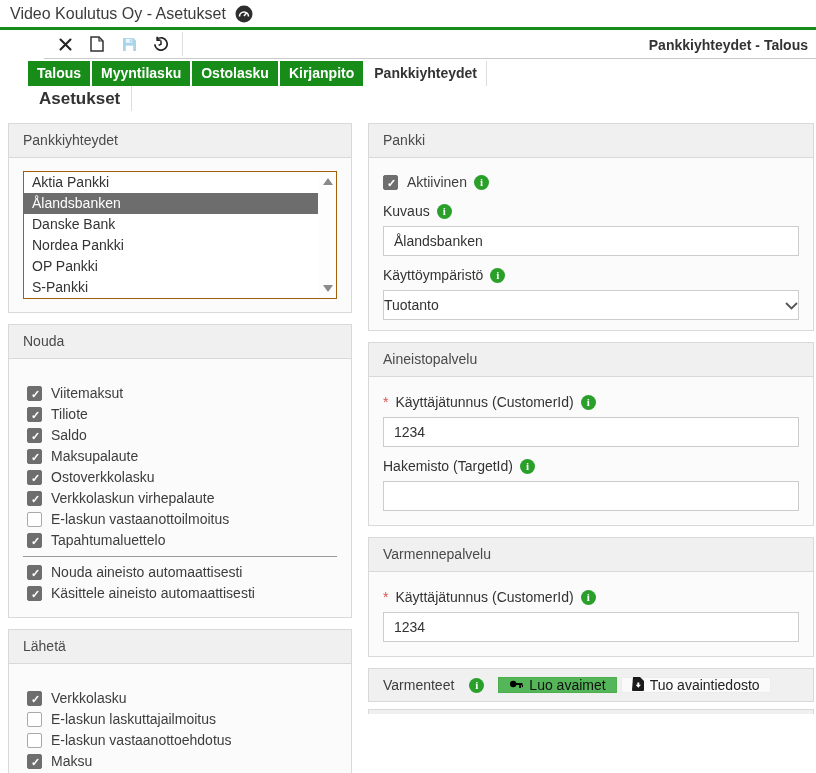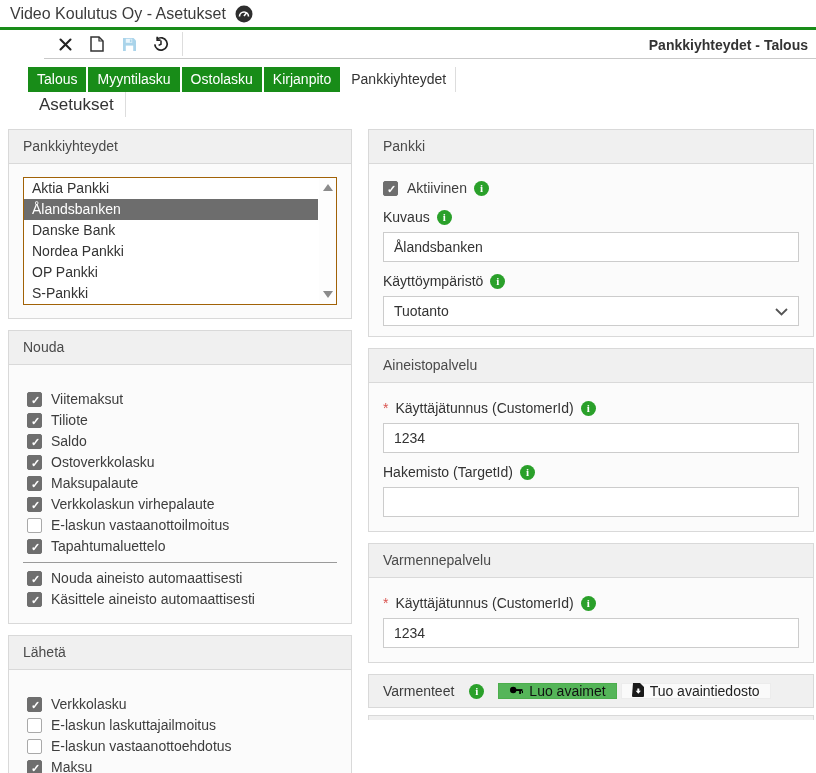--- a/index.html
+++ b/index.html
@@ -20,21 +20,21 @@
     height:29px; display:flex; align-items:center;
     border-bottom:1px solid #c9c9c9; padding:0 8px; position:relative;margin-left:44px;
   }
   .tool-btn { width:26px; height:24px; display:flex; align-items:center; justify-content:center; cursor:pointer; margin-right:6px; }
   .tool-sep { width:1px; height:24px; background:#ddd; margin-left:2px; }
   .toolbar-context {
     position:absolute; right:8px; top:0; height:29px; display:flex; align-items:center;
     font-weight:bold; color:#333; font-size:14px;
   }
   
-  .tabs { margin-left:28px; margin-top:8px; }
+  .tabs { margin-left:28px; margin-top:2px;font-weight:bold; }
   .tab-row1 { display:flex; gap:2px; }
   .tab {
     padding:4px 9px; font-size:14px; line-height:17px; cursor:pointer; white-space:nowrap;
   }
   .tab.green { background:#188c18; color:#fff; }
   .tab.active { background:#fff; color:#333; border-right:1px solid #ddd; }
   .tab-row2 { display:flex; }
   .subtab {
     padding:4px 11px; font-size:17px; line-height:17px; background:#fff; color:#333;
     border-right:1px solid #ddd; cursor:pointer;
@@ -83,21 +83,21 @@
   .field-label.first { margin-top:4px; }
   .req { color:#d9534f; }
   .text-input {
     width:100%; height:30px; border:1px solid #ccc; background:#fff;
     font-family:"Liberation Sans", sans-serif; font-size:14px; color:#333;
     padding:0 10px; outline:none;
   }
   .select {
     width:100%; height:30px; border:1px solid #ccc; background:#fff;
     display:flex; align-items:center; justify-content:space-between;
-    padding:0 10px; font-size:14px; color:#333; cursor:pointer;
+    padding:0 0; font-size:14px; color:#333; cursor:pointer;
   }
   .info {
     width:15px; height:15px; border-radius:50%; background:#2aa02a; flex:0 0 15px;
     display:inline-flex; align-items:center; justify-content:center; cursor:pointer;
   }
   .info::after { content:"i"; color:#fff; font-size:11px; font-weight:bold; font-family:"Liberation Serif", serif; line-height:15px; }
   .active-row { display:flex; align-items:center; height:20px; margin-bottom:2px; }
   .active-row .info { margin-left:7px; }
   
   .cert-card { background:#f0f0f0; border:1px solid #d9d9d9; padding:8px 14px; display:flex; align-items:center; }
@@ -197,25 +197,25 @@
         <div class="cbrow">
             <span class="cb checked"></span>
             <span class="cb-label">Tiliote</span>
           </div>
         <div class="cbrow">
             <span class="cb checked"></span>
             <span class="cb-label">Saldo</span>
           </div>
         <div class="cbrow">
             <span class="cb checked"></span>
+            <span class="cb-label">Maksupalaute</span>
+          </div>
+        <div class="cbrow">
+            <span class="cb checked"></span>
             <span class="cb-label">Ostoverkkolasku</span>
-          </div>
-        <div class="cbrow">
-            <span class="cb checked"></span>
-            <span class="cb-label">Maksupalaute</span>
           </div>
         <div class="cbrow">
             <span class="cb checked"></span>
             <span class="cb-label">Verkkolaskun virhepalaute</span>
           </div>
         <div class="cbrow">
             <span class="cb"></span>
             <span class="cb-label">E-laskun vastaanottoilmoitus</span>
           </div>
         <div class="cbrow">

